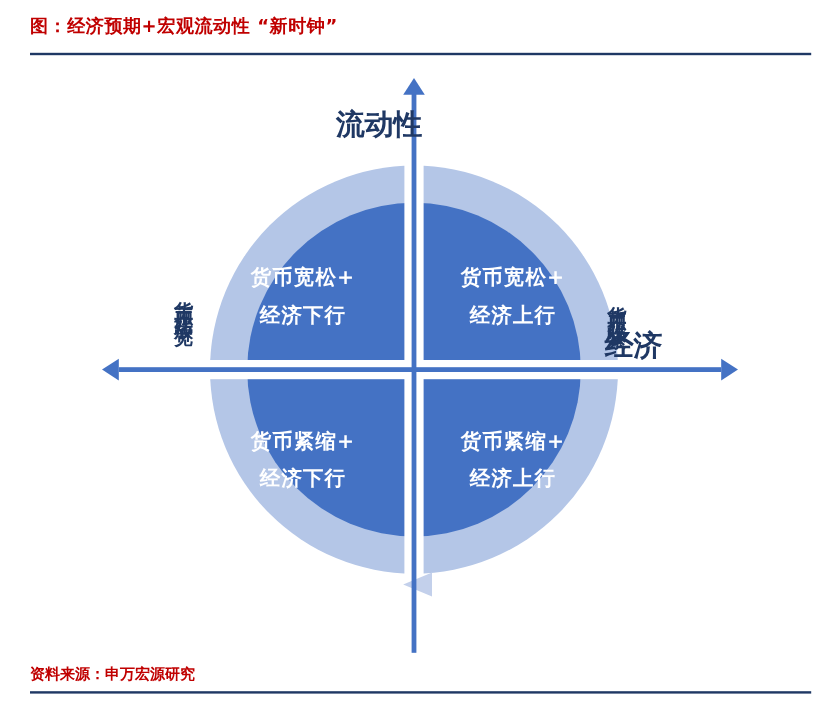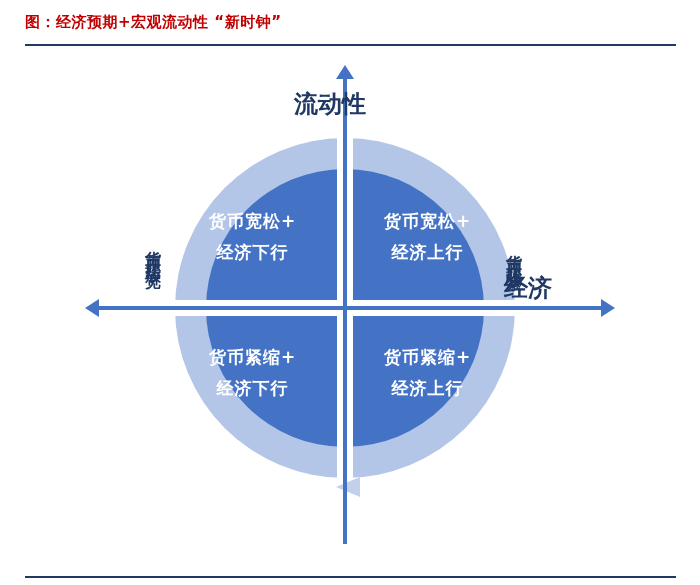--- a/index.html
+++ b/index.html
@@ -41,27 +41,28 @@
 
   .ah { position:absolute; width:0; height:0; }
   .ah-up   { left:336px; top:65px;  border-left:9px solid transparent; border-right:9px solid transparent; border-bottom:14px solid var(--axis,#4472c4); }
   .ah-left { left:85px;  top:299px; border-top:9px solid transparent; border-bottom:9px solid transparent; border-right:14px solid var(--axis,#4472c4); }
   .ah-right{ left:601px; top:299px; border-top:9px solid transparent; border-bottom:9px solid transparent; border-left:14px solid var(--axis,#4472c4); }
 
   .axis-label {
     position:absolute; font-weight:bold; color:var(--label-navy,#1f3864);
     font-size:24px; white-space:nowrap;
   }
-  .label-liquidity { left:270px; top:88px; width:120px; text-align:center; }
+  .label-liquidity { left:256px; top:88px; width:120px; text-align:center; }
   .label-economy   { left:504px; top:272px; }
 
   .quad {
     position:absolute; width:165px; text-align:center;
     color:#ffffff; font-weight:bold; font-size:17px; line-height:31px;
     letter-spacing:1px;
+    margin-top:11px;
   }
   .quad-tl { left:170px; top:206px; }
   .quad-tr { left:345px; top:206px; }
   .quad-bl { left:170px; top:342px; }
   .quad-br { left:345px; top:342px; }
 
   .side-label {
     position:absolute; writing-mode:vertical-rl; text-orientation:upright;
     font-weight:bold; font-size:16px; color:var(--label-navy,#1f3864);
     letter-spacing:4px;
@@ -114,15 +115,16 @@
     <div class="quad quad-br">
       <div>货币紧缩+</div>
       <div>经济上行</div>
     </div>
 
     <div class="side-label side-left">货币开始放宽</div>
     <div class="side-label side-right">货币开始收紧</div>
 
   </div>
 
+  <div class="source">资料来源：申万宏源研究</div>
   <div class="rule rule-bottom"></div>
 
 </div>
 
 </body></html>

